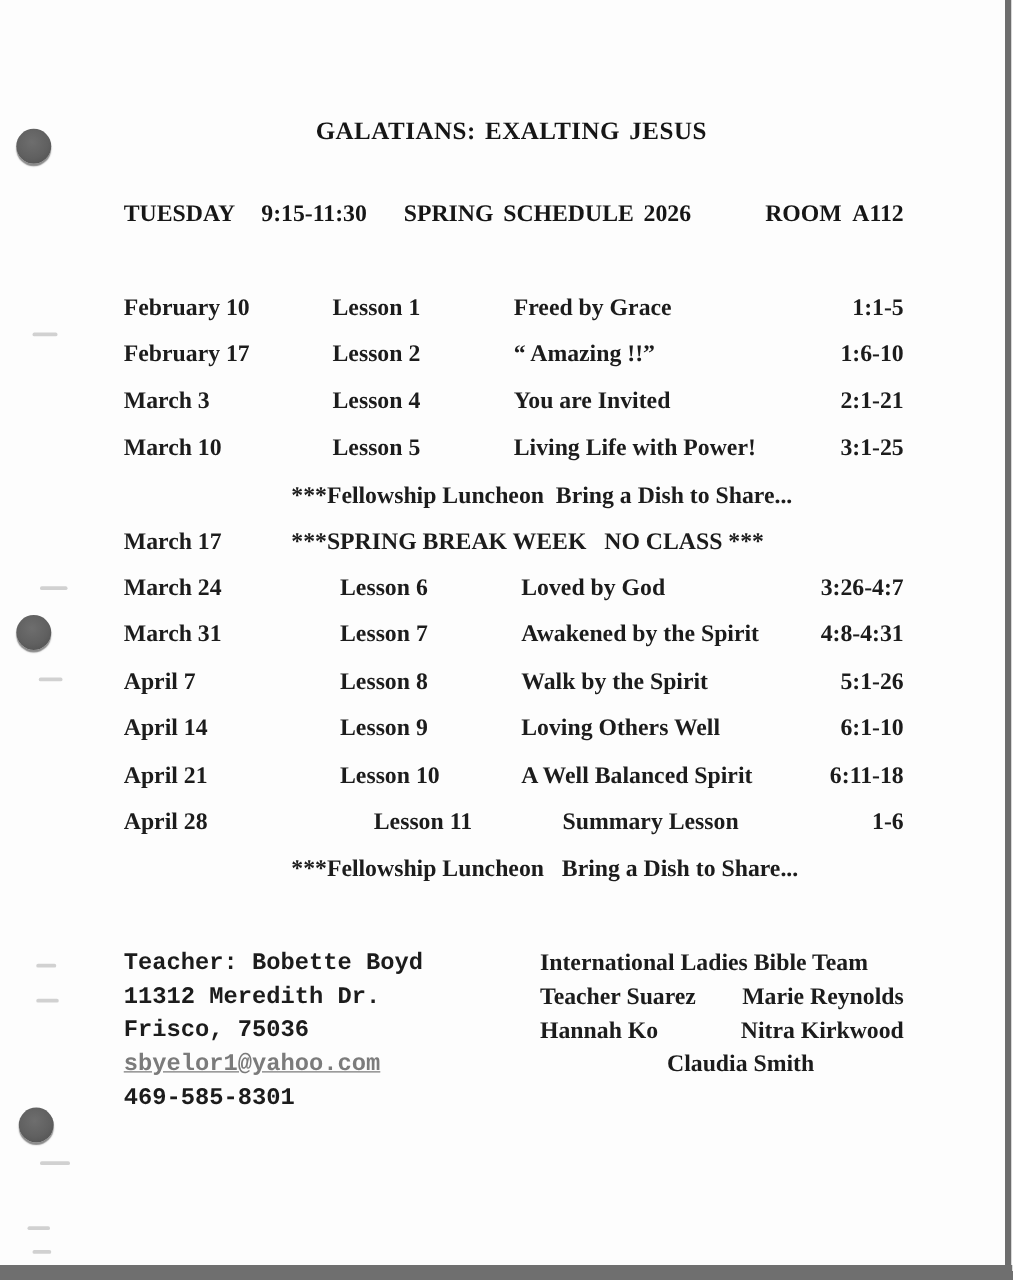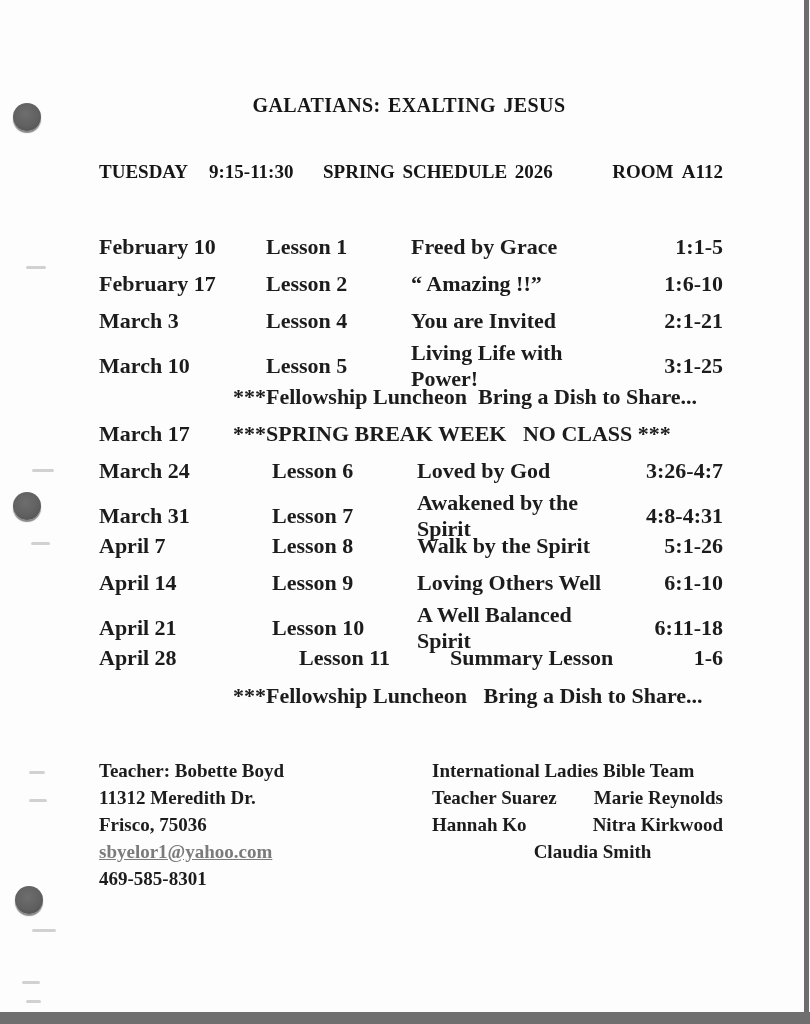--- a/index.html
+++ b/index.html
@@ -52,21 +52,21 @@
   }
   .header-row{
     position:absolute;top:161px;left:99px;right:87px;
     display:grid;grid-template-columns:110px 114px 1fr auto;
     align-items:baseline;font-size:19px;color:#161616;
   }
   .header-term{word-spacing:3px;}
   .header-room{text-align:right;}
   .schedule{
     position:absolute;top:228px;left:99px;right:87px;
-    font-size:22px;
+    font-size:19px;
   }
   .row{
     height:37.4px;
     display:grid;
     grid-template-columns:167px 141px 1fr 92px;
     align-items:center;
   }
   .c-verses{text-align:right;}
   .c-title{padding-left:4px;}
   .row-note{display:block;line-height:37.4px;padding-left:134px;}
@@ -74,21 +74,21 @@
   .row-break .c-date{width:134px;flex:0 0 134px;}
   .shift1 .c-lesson{padding-left:6px;}
   .shift1 .c-title{padding-left:10px;}
   .shift2 .c-lesson{padding-left:33px;}
   .shift2 .c-title{padding-left:43px;}
   .footer{
     position:absolute;top:757px;left:99px;right:87px;
     display:flex;justify-content:space-between;
     font-size:19px;line-height:27px;
   }
-  .f-left{width:310px;}
+  .f-left{width:310px;font-family:Liberation Mono, monospace;}
   .f-right{width:291px;}
   .email-link{
     color:#7b7b7b;text-decoration:underline;cursor:pointer;
   }
   .team-pair{display:flex;justify-content:space-between;}
   .team-last{text-align:center;padding-left:30px;}
 </style>
 </head>
 <body>
 

